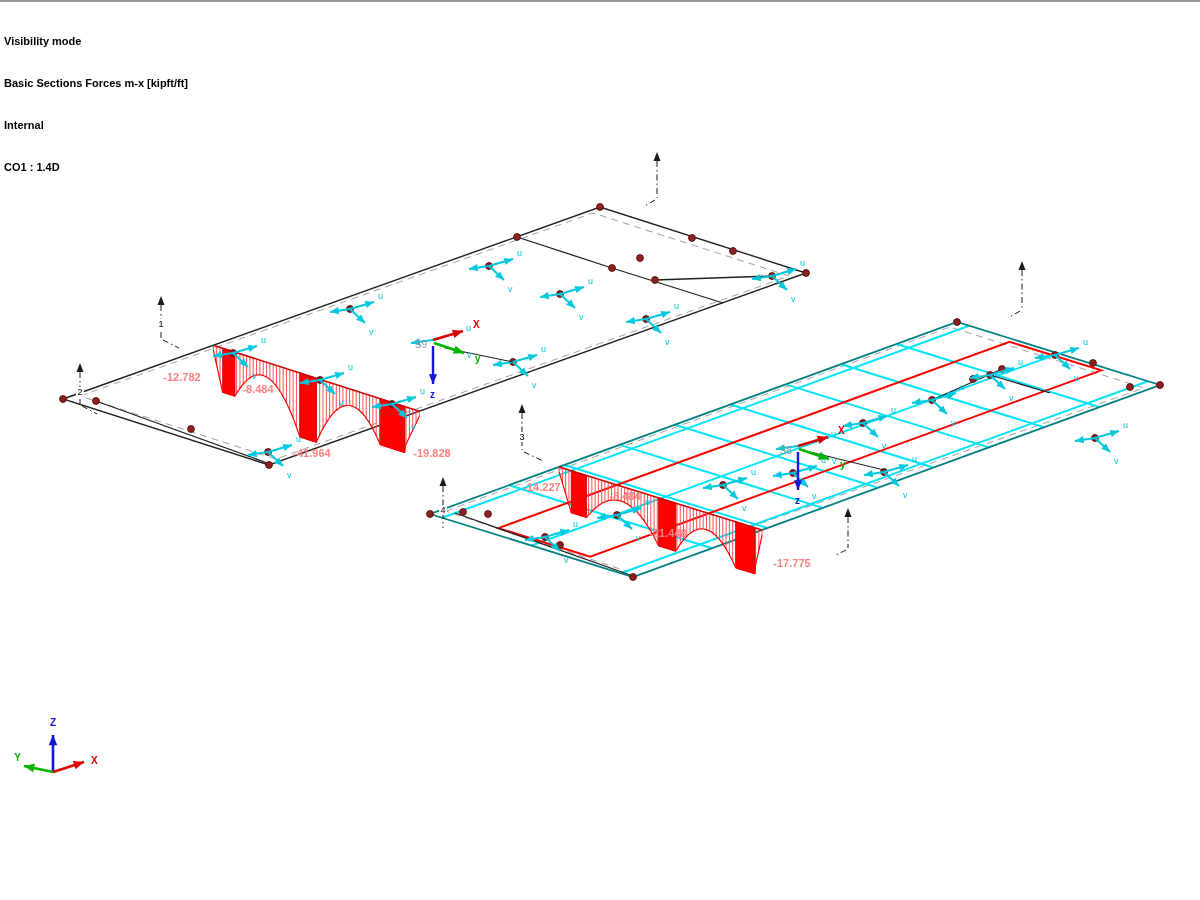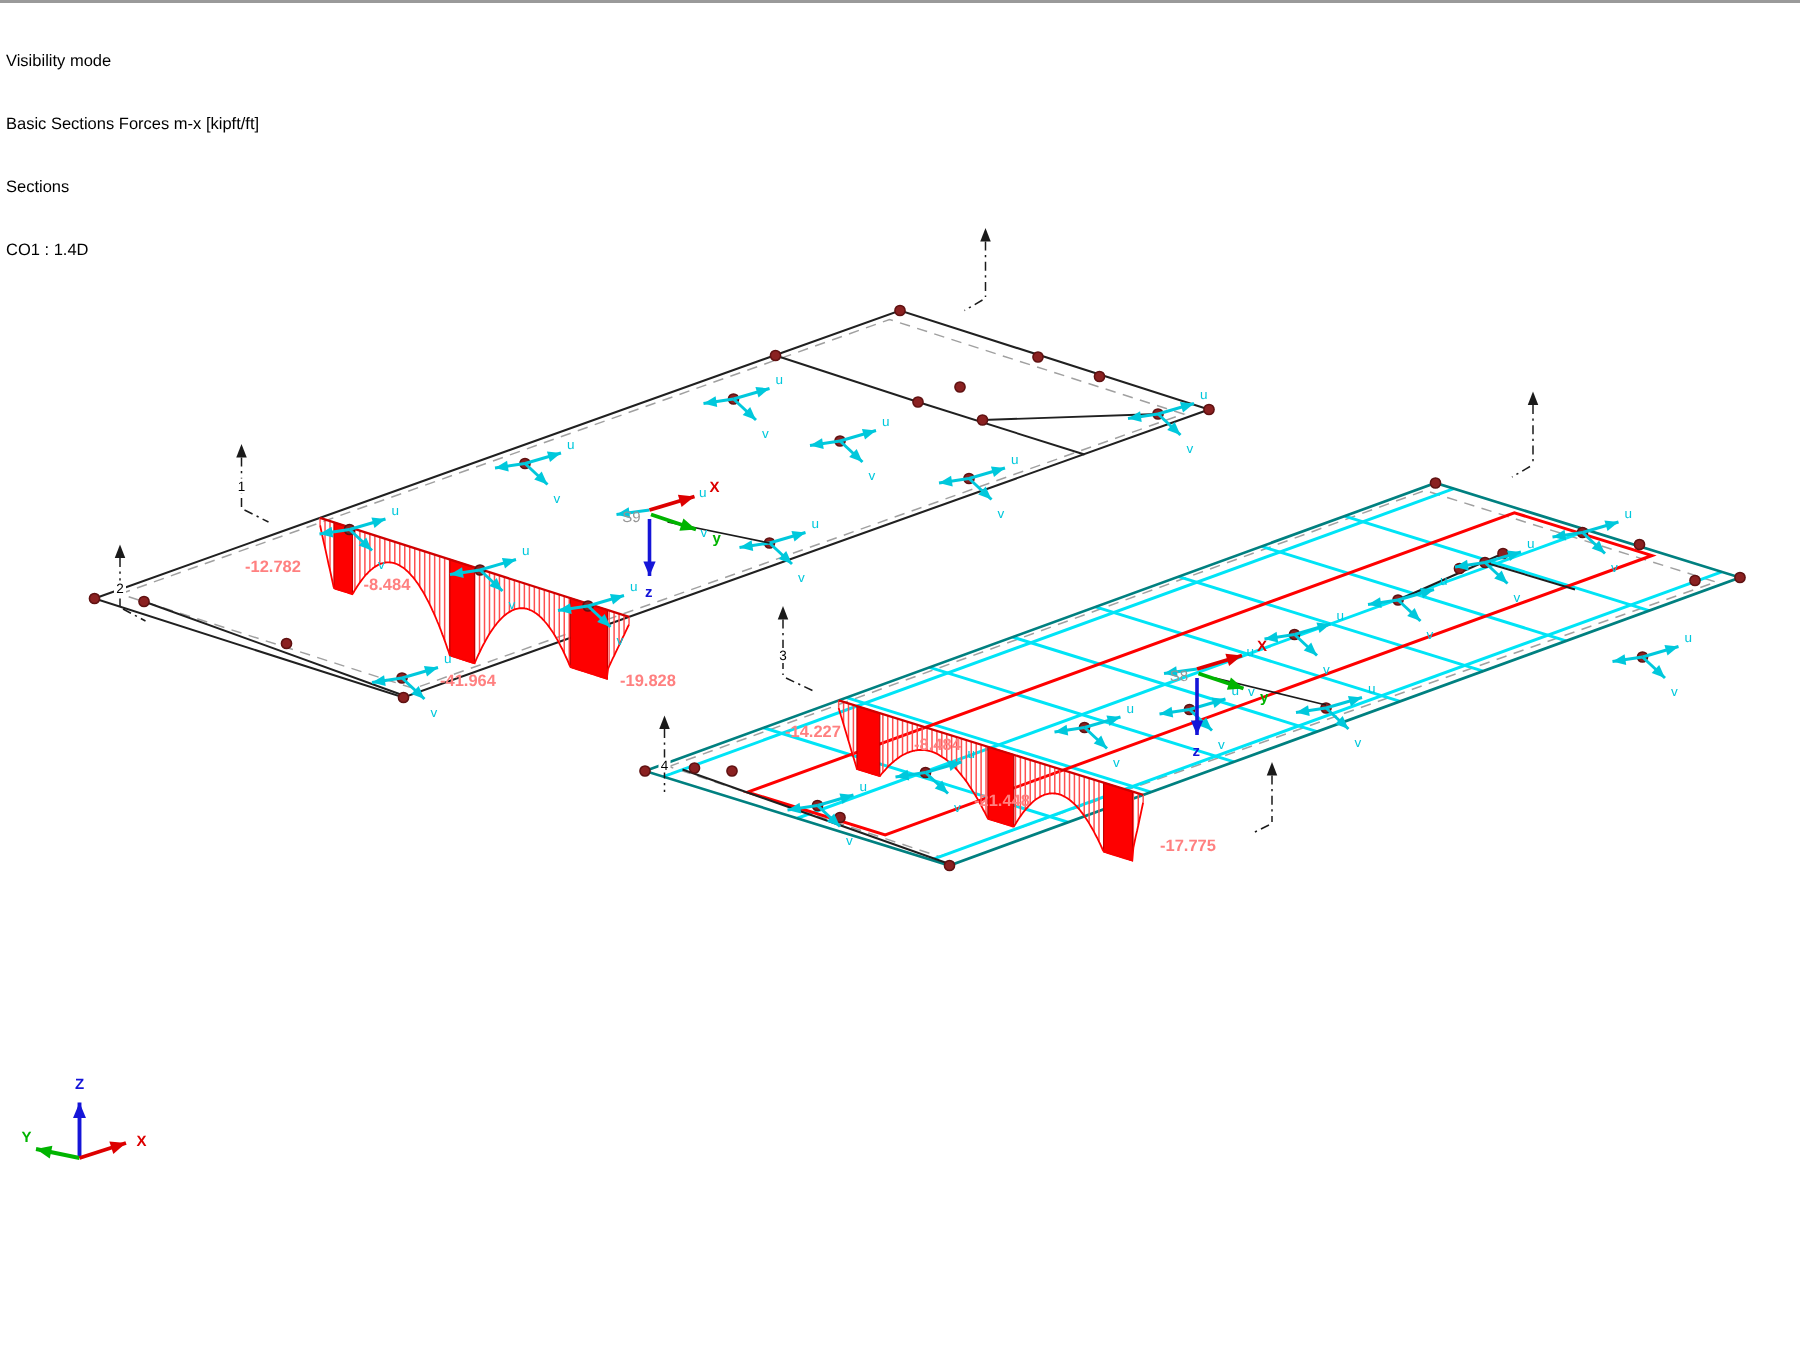--- a/index.html
+++ b/index.html
@@ -1,32 +1,32 @@
 <!DOCTYPE html>
 <html><head>
 <meta charset="utf-8">
 <style>
   html,body{margin:0;padding:0;background:#fff;}
   body{width:1200px;height:900px;overflow:hidden;position:relative;
        font-family:"Liberation Sans","DejaVu Sans",sans-serif;}
   .top-border{position:absolute;top:0;left:0;width:1200px;height:2px;background:#9a9a9a;}
-  .view-header{position:absolute;top:6px;left:4px;color:#000;font-size:11px;line-height:14px;white-space:pre;}
+  .view-header{position:absolute;top:6px;left:4px;color:#000;font-size:11px;line-height:14px;white-space:pre;font-weight:bold;}
   .view-header div{height:14px;}
   #scene{position:absolute;top:0;left:0;}
   text{font-family:"Liberation Sans","DejaVu Sans",sans-serif;}
 </style>
 </head>
 <body>
 
 <div class="top-border"></div>
 
 <div class="view-header">
   <div>Visibility mode</div>
   <div>Basic Sections Forces m-x [kipft/ft]</div>
-  <div>Sections</div>
+  <div>Internal</div>
   <div>CO1 : 1.4D</div>
 </div>
 
 <svg id="scene" width="1200" height="900">
     <g>
       <polygon points="80,396 593,213 789,276 276,459" fill="none" stroke="#a0a0a0" stroke-width="1" stroke-dasharray="7,5"></polygon>
       <polygon points="63,399 600,207 806,273 269,465" fill="none" stroke="#202020" stroke-width="1.4"></polygon>
       <line x1="96" y1="401" x2="270" y2="464" stroke="#202020" stroke-width="1.3"></line>
       <line x1="517" y1="237" x2="612" y2="268" stroke="#202020" stroke-width="1.3"></line>
       <line x1="612" y1="268" x2="723" y2="303" stroke="#202020" stroke-width="1.3"></line>

